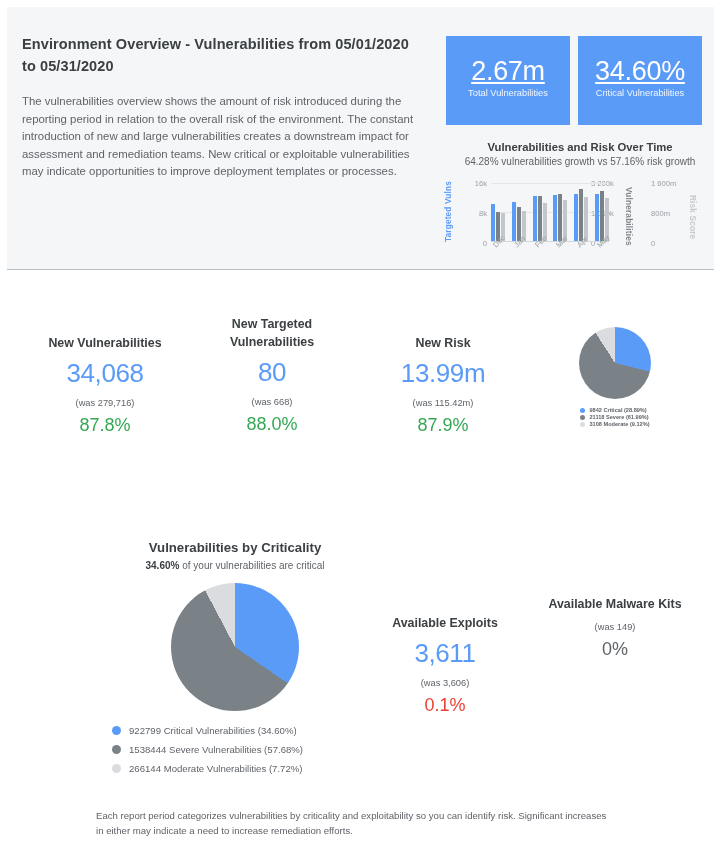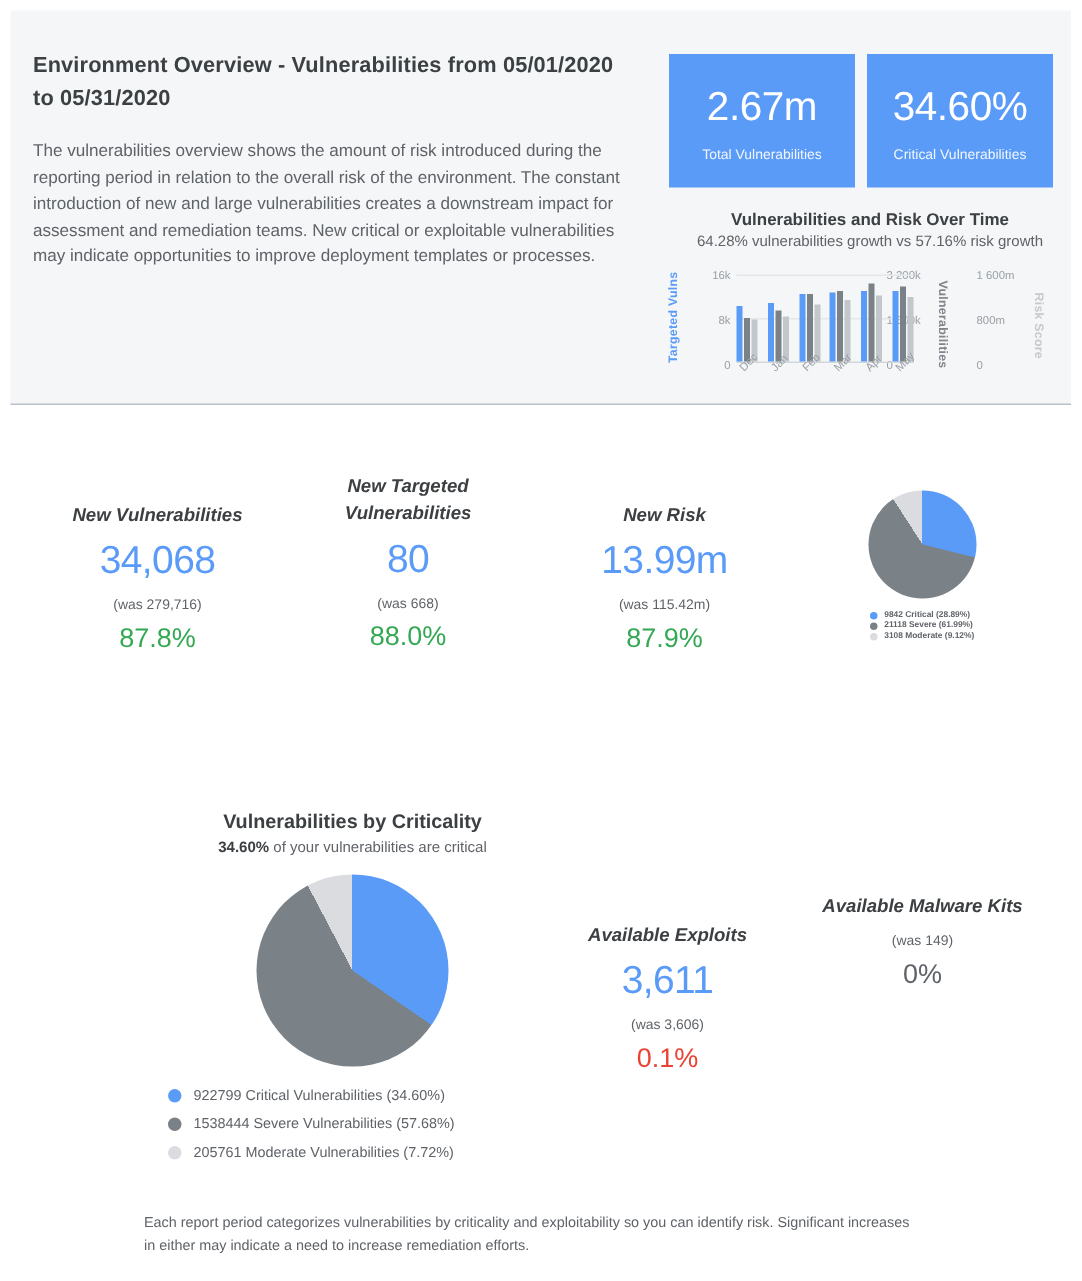--- a/index.html
+++ b/index.html
@@ -28,22 +28,22 @@
     margin-top:16px;font-size:11.4px;line-height:17.5px;color:#5f6368;
   }
 
   
   .tile{
     position:absolute;top:29px;width:124px;height:89px;
     background:#5b9bf8;color:#ffffff;text-align:center;
   }
   .tile.t1{left:439px;}
   .tile.t2{left:571px;}
-  .tile-value{font-size:27px;line-height:27px;padding-top:22px;font-weight:400;letter-spacing:-.3px;}
-  .tile-label{font-size:9.3px;margin-top:13px;color:#f1f6fe;}
+  .tile-value{font-size:27px;line-height:27px;padding-top:22px;font-weight:400;letter-spacing:-.3px;text-decoration:underline;}
+  .tile-label{font-size:9.3px;margin-top:3px;color:#f1f6fe;}
 
   
   .chart{position:absolute;left:432px;top:134px;width:282px;height:132px;}
   .chart-title{text-align:center;font-size:11.3px;font-weight:bold;color:#3c4043;}
   .chart-sub{text-align:center;font-size:10px;color:#5f6368;margin-top:3px;}
   .plot-wrap{position:relative;width:282px;height:96px;margin-top:6px;}
 
   .axis-title{
     position:absolute;font-size:8.2px;font-weight:bold;
     writing-mode:vertical-rl;letter-spacing:.2px;
@@ -77,21 +77,21 @@
     display:flex;justify-content:space-between;
   }
   .xlabels span{
     font-size:7.6px;color:#9aa0a6;
     transform:rotate(-45deg);transform-origin:left top;
     white-space:nowrap;
   }
 
   
   .metric{position:absolute;text-align:center;}
-  .metric-title{font-size:12.4px;font-weight:bold;color:#3c4043;line-height:18px;font-style:italic;}
+  .metric-title{font-size:12.4px;font-weight:bold;color:#3c4043;line-height:18px;}
   .metric-value{font-size:26px;color:#5b9bf8;margin-top:6px;letter-spacing:-.4px;}
   .metric-was{font-size:9.3px;color:#5f6368;margin-top:9px;}
   .metric-delta{font-size:18px;margin-top:7px;}
   .up{color:#34a853;}
   .down{color:#ea4335;}
   .flat{color:#5f6368;}
 
   .m-newvulns{left:26px;top:334px;width:158px;}
   .m-targeted{left:192px;top:315px;width:160px;}
   .m-risk{left:363px;top:334px;width:160px;}
@@ -268,21 +268,21 @@
         <div class="lg">
           <span class="dot" style="background: rgb(91, 155, 248);"></span>
           <span class="lbl">922799 Critical Vulnerabilities (34.60%)</span>
         </div>
         <div class="lg">
           <span class="dot" style="background: rgb(123, 130, 135);"></span>
           <span class="lbl">1538444 Severe Vulnerabilities (57.68%)</span>
         </div>
         <div class="lg">
           <span class="dot" style="background: rgb(218, 220, 224);"></span>
-          <span class="lbl">205761 Moderate Vulnerabilities (7.72%)</span>
+          <span class="lbl">266144 Moderate Vulnerabilities (7.72%)</span>
         </div>
       </div>
   </div>
 
   <div class="metric m-exploits">
     <div class="metric-title">Available Exploits</div>
     <div class="metric-value">3,611</div>
     <div class="metric-was">(was 3,606)</div>
     <div class="metric-delta down">0.1%</div>
   </div>

